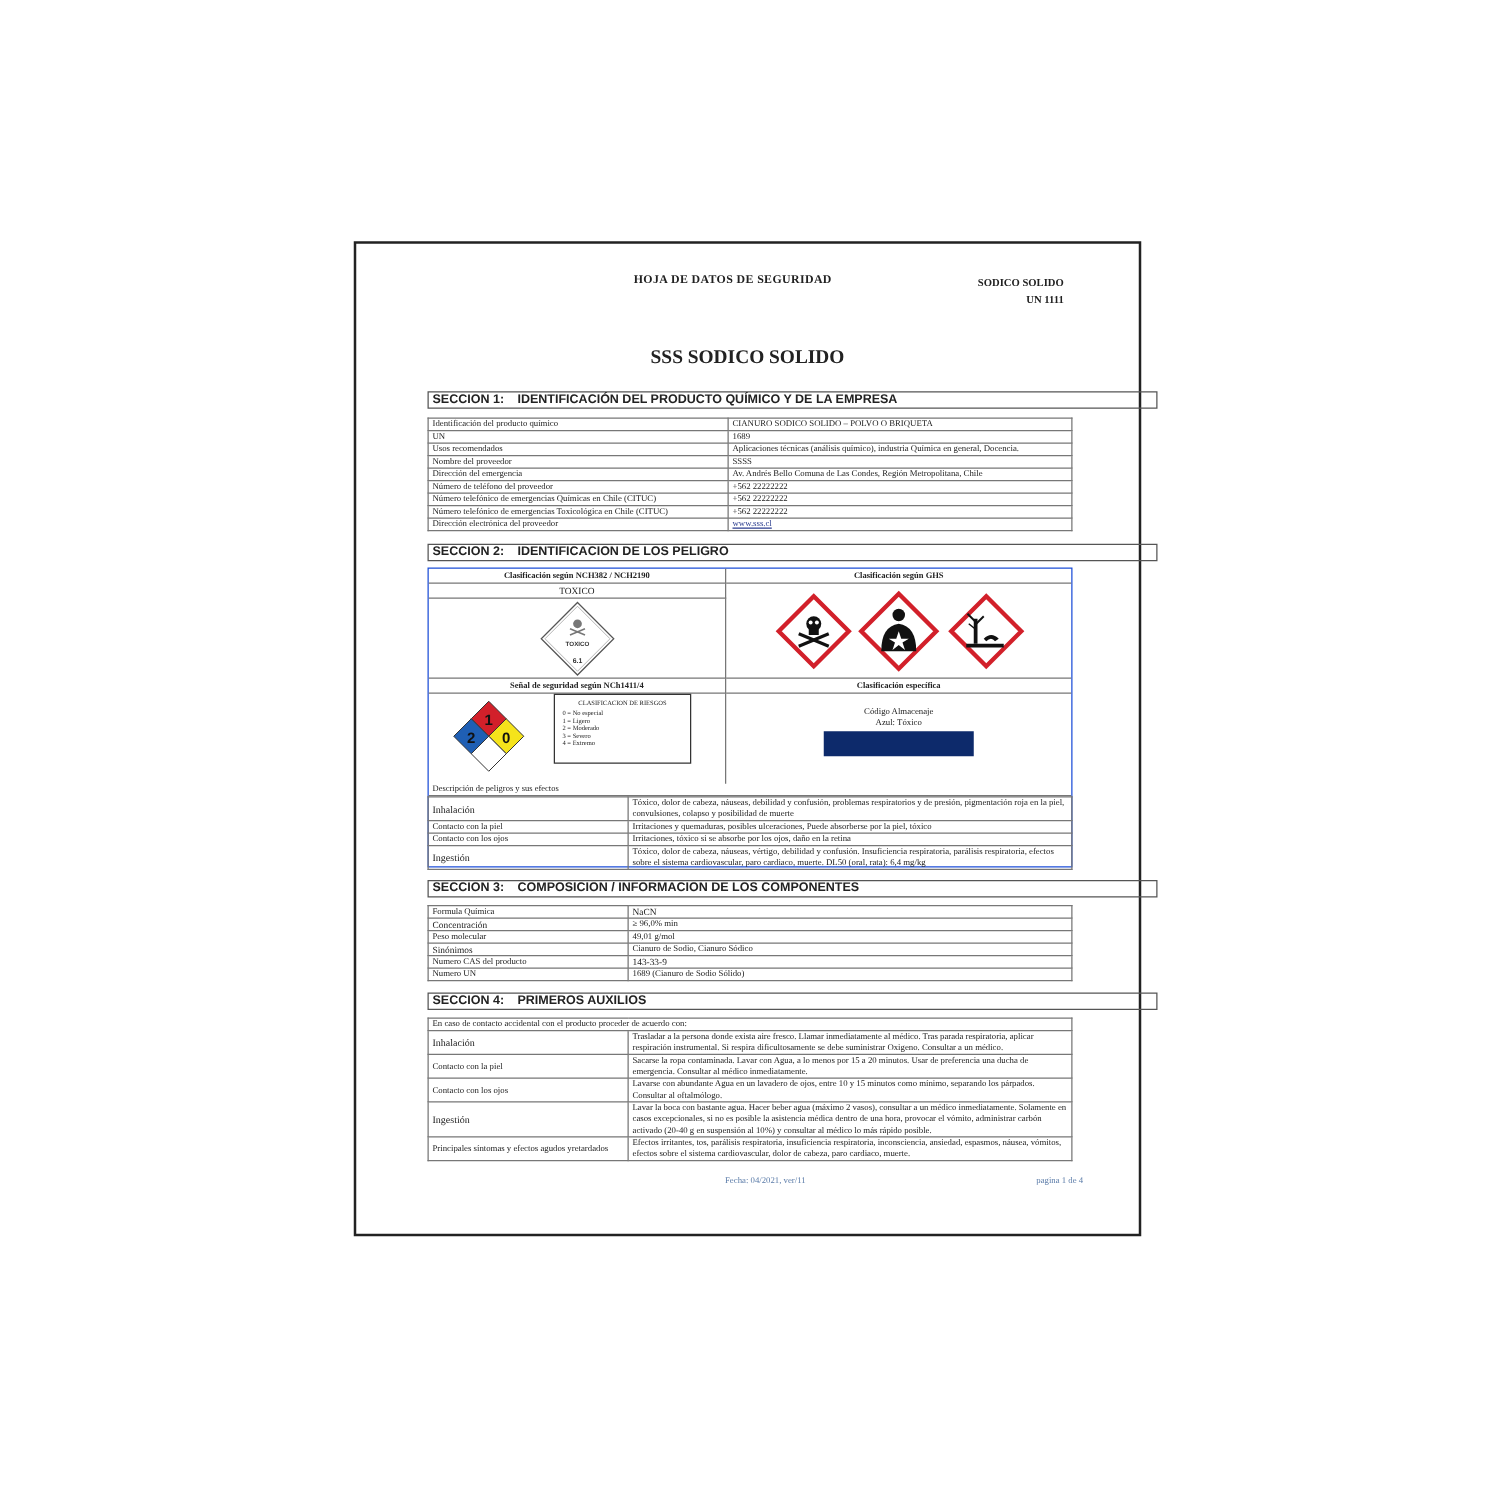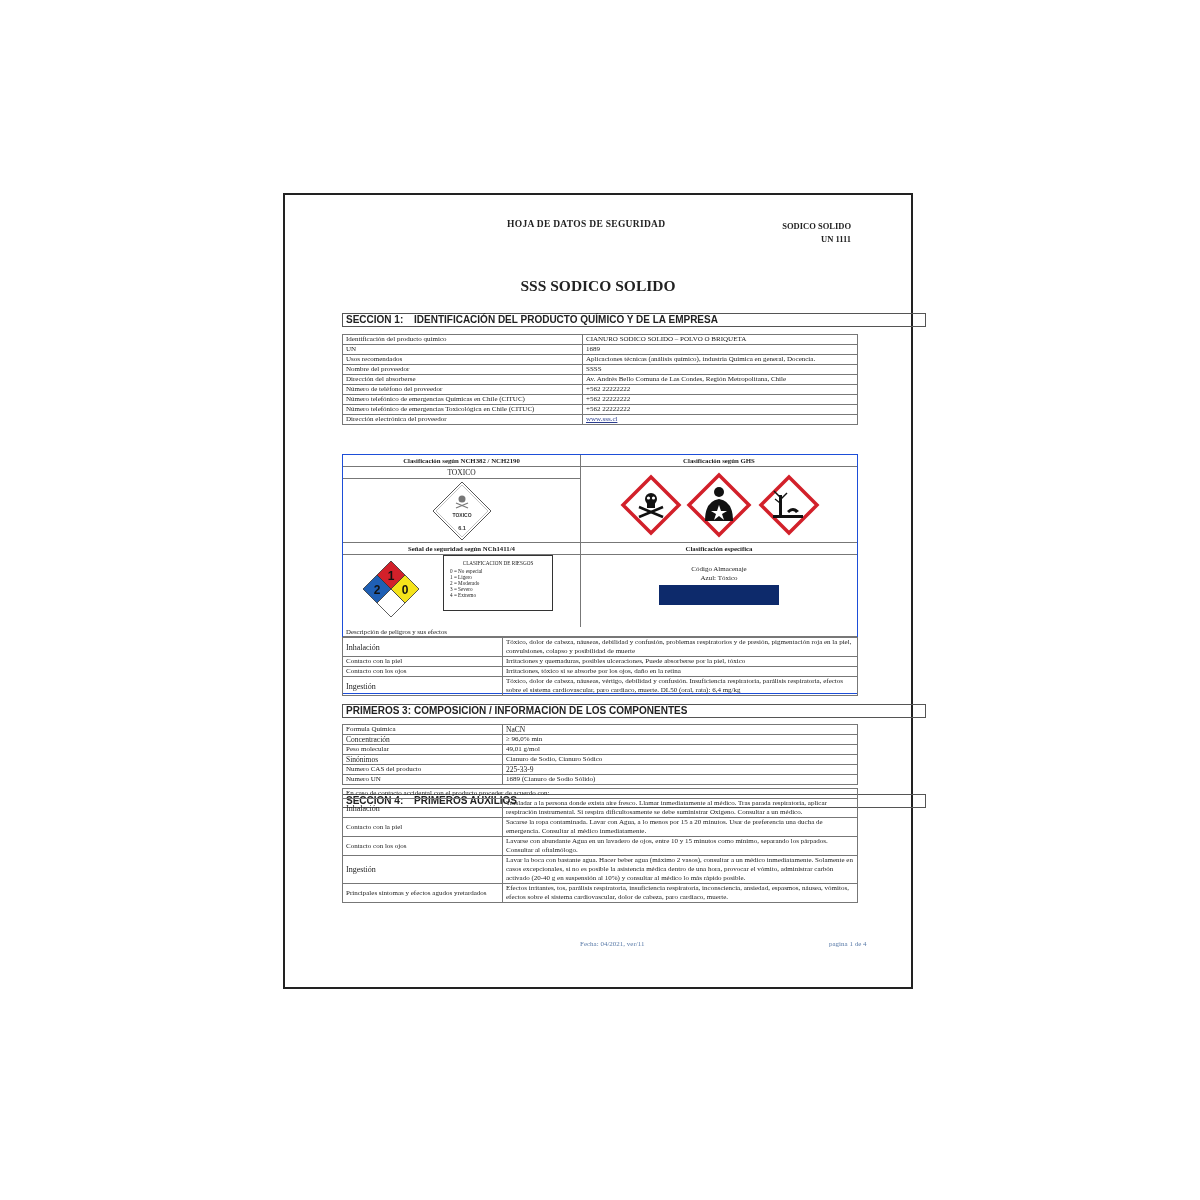--- a/index.html
+++ b/index.html
@@ -53,21 +53,21 @@
         </tr>
     <tr>
           <td>Usos recomendados</td>
           <td>Aplicaciones técnicas (análisis químico), industria Química en general, Docencia.</td>
         </tr>
     <tr>
           <td>Nombre del proveedor</td>
           <td>SSSS</td>
         </tr>
     <tr>
-          <td>Dirección del absorberse</td>
+          <td>Dirección del emergencia</td>
           <td>Av. Andrés Bello Comuna de Las Condes, Región Metropolitana, Chile</td>
         </tr>
     <tr>
           <td>Número de teléfono del proveedor</td>
           <td>+562 22222222</td>
         </tr>
     <tr>
           <td>Número telefónico de emergencias Químicas en Chile (CITUC)</td>
           <td>+562 22222222</td>
         </tr>
@@ -75,20 +75,23 @@
           <td>Número telefónico de emergencias Toxicológica en Chile (CITUC)</td>
           <td>+562 22222222</td>
         </tr>
     <tr>
           <td>Dirección electrónica del proveedor</td>
           <td class="link">www.sss.cl</td>
         </tr>
   </tbody>
     </table>
 
+  <div class="sec-head" style="top:240px;">
+    <span class="num">SECCION 2:</span><span>IDENTIFICACION DE LOS PELIGRO</span>
+  </div>
 
   <div class="s2">
 
     <div class="cell centerbold" style="left:0;top:0;width:238px;height:12px;border-right:1px solid #777;border-bottom:1px solid #777;line-height:11px;">Clasificación según NCH382 / NCH2190</div>
     <div class="cell" style="left:0;top:12px;width:238px;height:12px;border-right:1px solid #777;border-bottom:1px solid #777;text-align:center;font-size:7.5px;line-height:11px;">TOXICO</div>
     <div class="cell" style="left:0;top:24px;width:238px;height:64px;border-right:1px solid #777;border-bottom:1px solid #777;">
       <svg width="238" height="64">
         <polygon points="119,3 148,32 119,61 90,32" fill="#fff" stroke="#555" stroke-width="1"></polygon>
         <polygon points="119,6 145,32 119,58 93,32" fill="none" stroke="#888" stroke-width="0.5"></polygon>
         <circle cx="119" cy="20" r="3.5" fill="#777"></circle>
@@ -181,21 +184,21 @@
           </tr>
       <tr>
             <td class="lbl" style="font-size:8px;height:18px;">Ingestión</td>
             <td>Tóxico, dolor de cabeza, náuseas, vértigo, debilidad y confusión. Insuficiencia respiratoria, parálisis respiratoria, efectos sobre el sistema cardiovascular, paro cardiaco, muerte. DL50 (oral, rata): 6,4 mg/kg</td>
           </tr>
     </tbody>
       </table>
   </div>
 
   <div class="sec-head" style="top:509px;">
-    <span class="num">PRIMEROS 3:</span><span>COMPOSICION / INFORMACION DE LOS COMPONENTES</span>
+    <span class="num">SECCION 3:</span><span>COMPOSICION / INFORMACION DE LOS COMPONENTES</span>
   </div>
   <table style="top:529px;">
     <colgroup>
         <col style="width:160px">
         <col>
       </colgroup>
     <tbody>
         <tr>
           <td>Formula Química</td>
           <td style="font-size:7.5px;">NaCN</td>
@@ -207,33 +210,33 @@
     <tr>
           <td>Peso molecular</td>
           <td>49,01 g/mol</td>
         </tr>
     <tr>
           <td style="font-size:7.5px;">Sinónimos</td>
           <td>Cianuro de Sodio, Cianuro Sódico</td>
         </tr>
     <tr>
           <td>Numero CAS del producto</td>
-          <td style="font-size:7.5px;">225-33-9</td>
+          <td style="font-size:7.5px;">143-33-9</td>
         </tr>
     <tr>
           <td>Numero UN</td>
           <td>1689 (Cianuro de Sodio Sólido)</td>
         </tr>
   </tbody>
     </table>
 
   <div class="sec-head" style="top:599px;">
     <span class="num">SECCION 4:</span><span>PRIMEROS AUXILIOS</span>
   </div>
-  <table style="top:593px;">
+  <table style="top:619px;">
     <colgroup>
         <col style="width:160px">
         <col>
       </colgroup>
     <tbody>
         <tr>
           <td colspan="2">En caso de contacto accidental con el producto proceder de acuerdo con:</td>
         </tr>
     <tr>
           <td style="font-size:8px;height:18px;">Inhalación</td>

